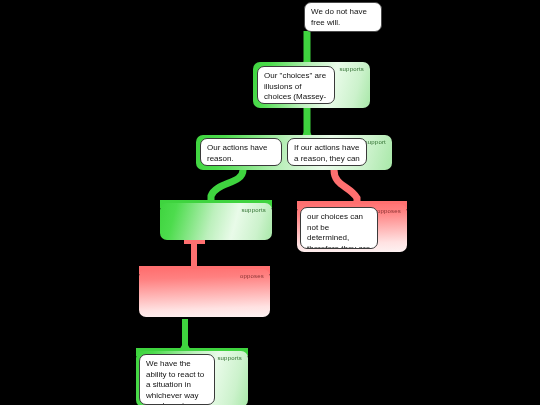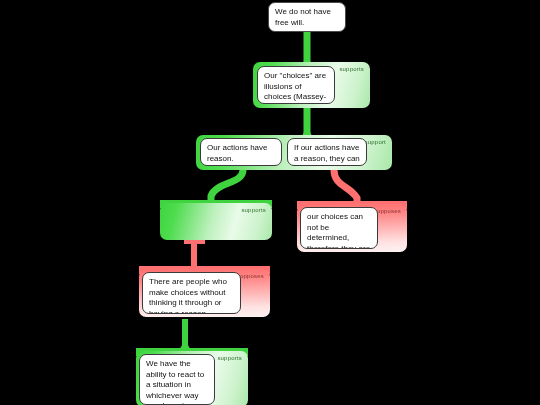--- a/index.html
+++ b/index.html
@@ -66,20 +66,21 @@
     border: 1px solid #3a3a3a;
     border-radius: 7px;
     color: #111111;
     font-size: 8px;
     line-height: 10.5px;
     padding: 4px 5px 3px 6px;
     overflow: hidden;
   }
   .box.naked {
     border-color: #4a4a4a;
+    margin-left: 36px;
   }
 </style>
 </head>
 <body>
 
 <div id="canvas">
 
   <svg id="connectors" viewBox="0 0 540 405" width="540" height="405">
 
     <path d="M307,31 L307,64" stroke="#3fd43f" stroke-width="7" fill="none"></path>
@@ -124,20 +125,19 @@
   </div>
 
   <div class="panel red" style="left:297px; top:204px; width:110px; height:48px;">
     <span class="badge red">opposes</span>
   </div>
   <div class="box" style="left:300px; top:207px; width:78px; height:42px;">our choices can not be determined, therefore they are free.</div>
 
   <div class="panel red" style="left:139px; top:269px; width:131px; height:48px;">
     <span class="badge red">opposes</span>
   </div>
-  <div class="box" style="left:142px; top:272px; width:99px; height:42px;">There are people who make choices without thinking it through or having a reason.</div>
 
   <div class="panel green" style="left:136px; top:351px; width:112px; height:56px;">
     <span class="badge green">supports</span>
   </div>
   <div class="box" style="left:139px; top:354px; width:76px; height:51px;">We have the ability to react to a situation in whichever way we chose to.</div>
 
 </div>
 
 </body></html>

